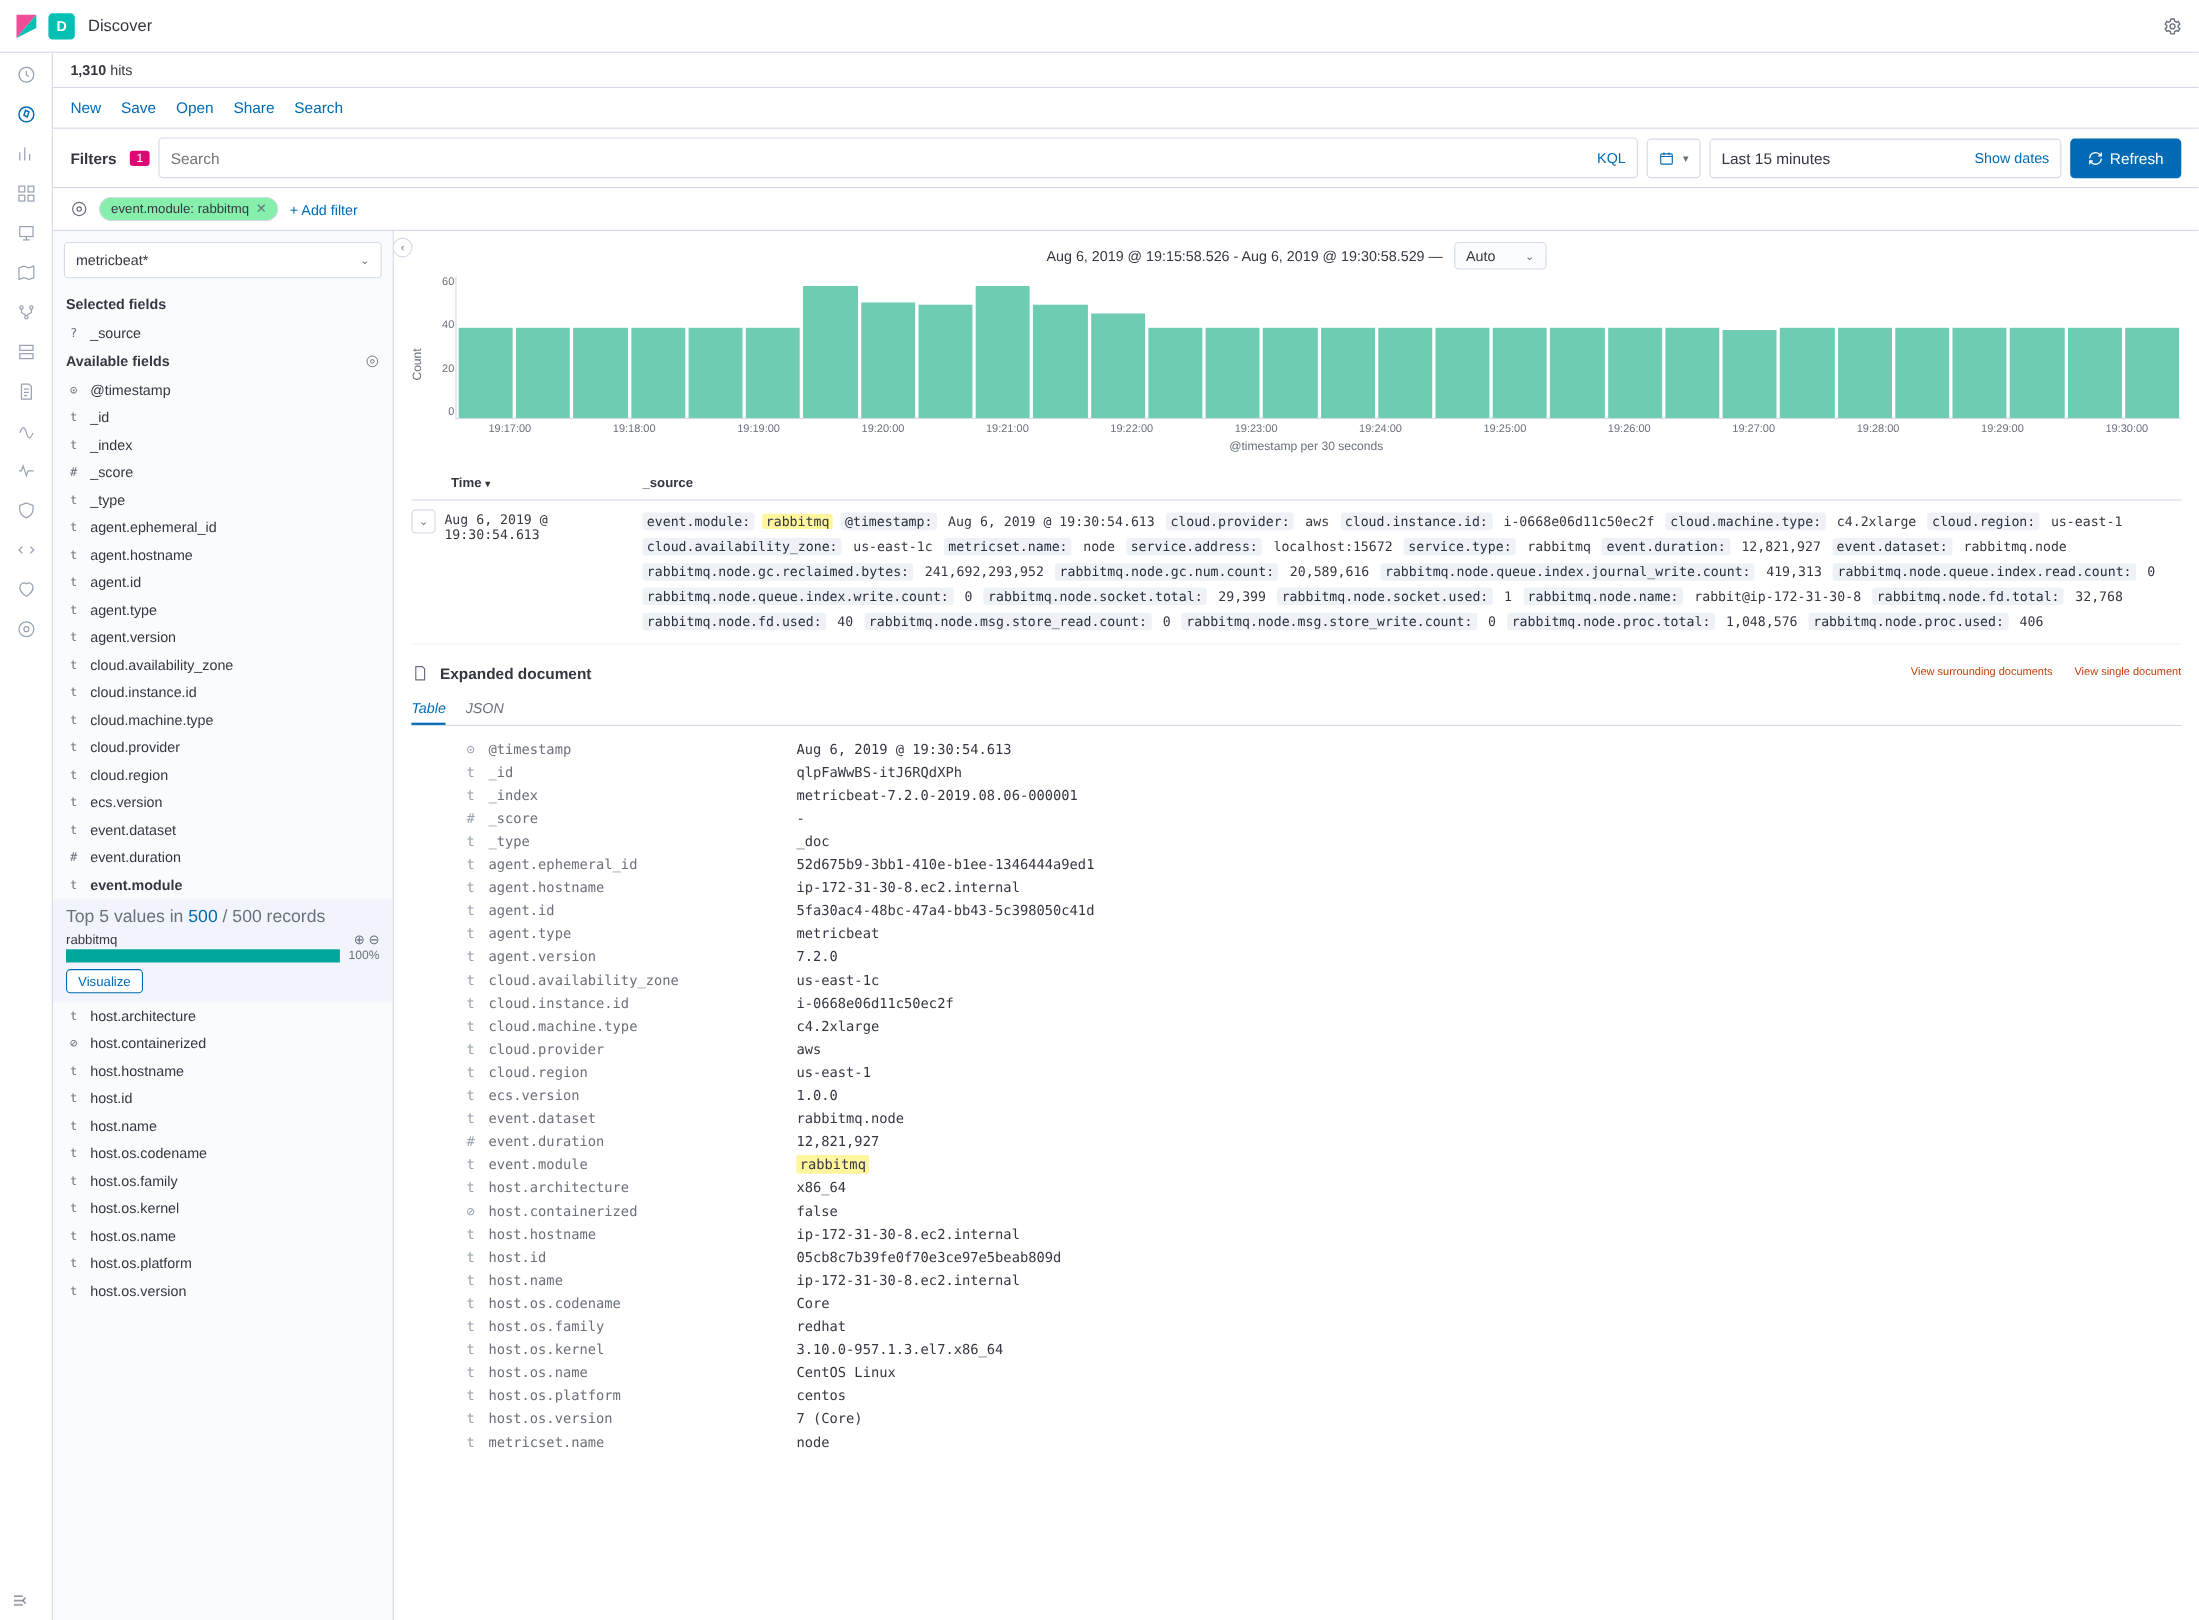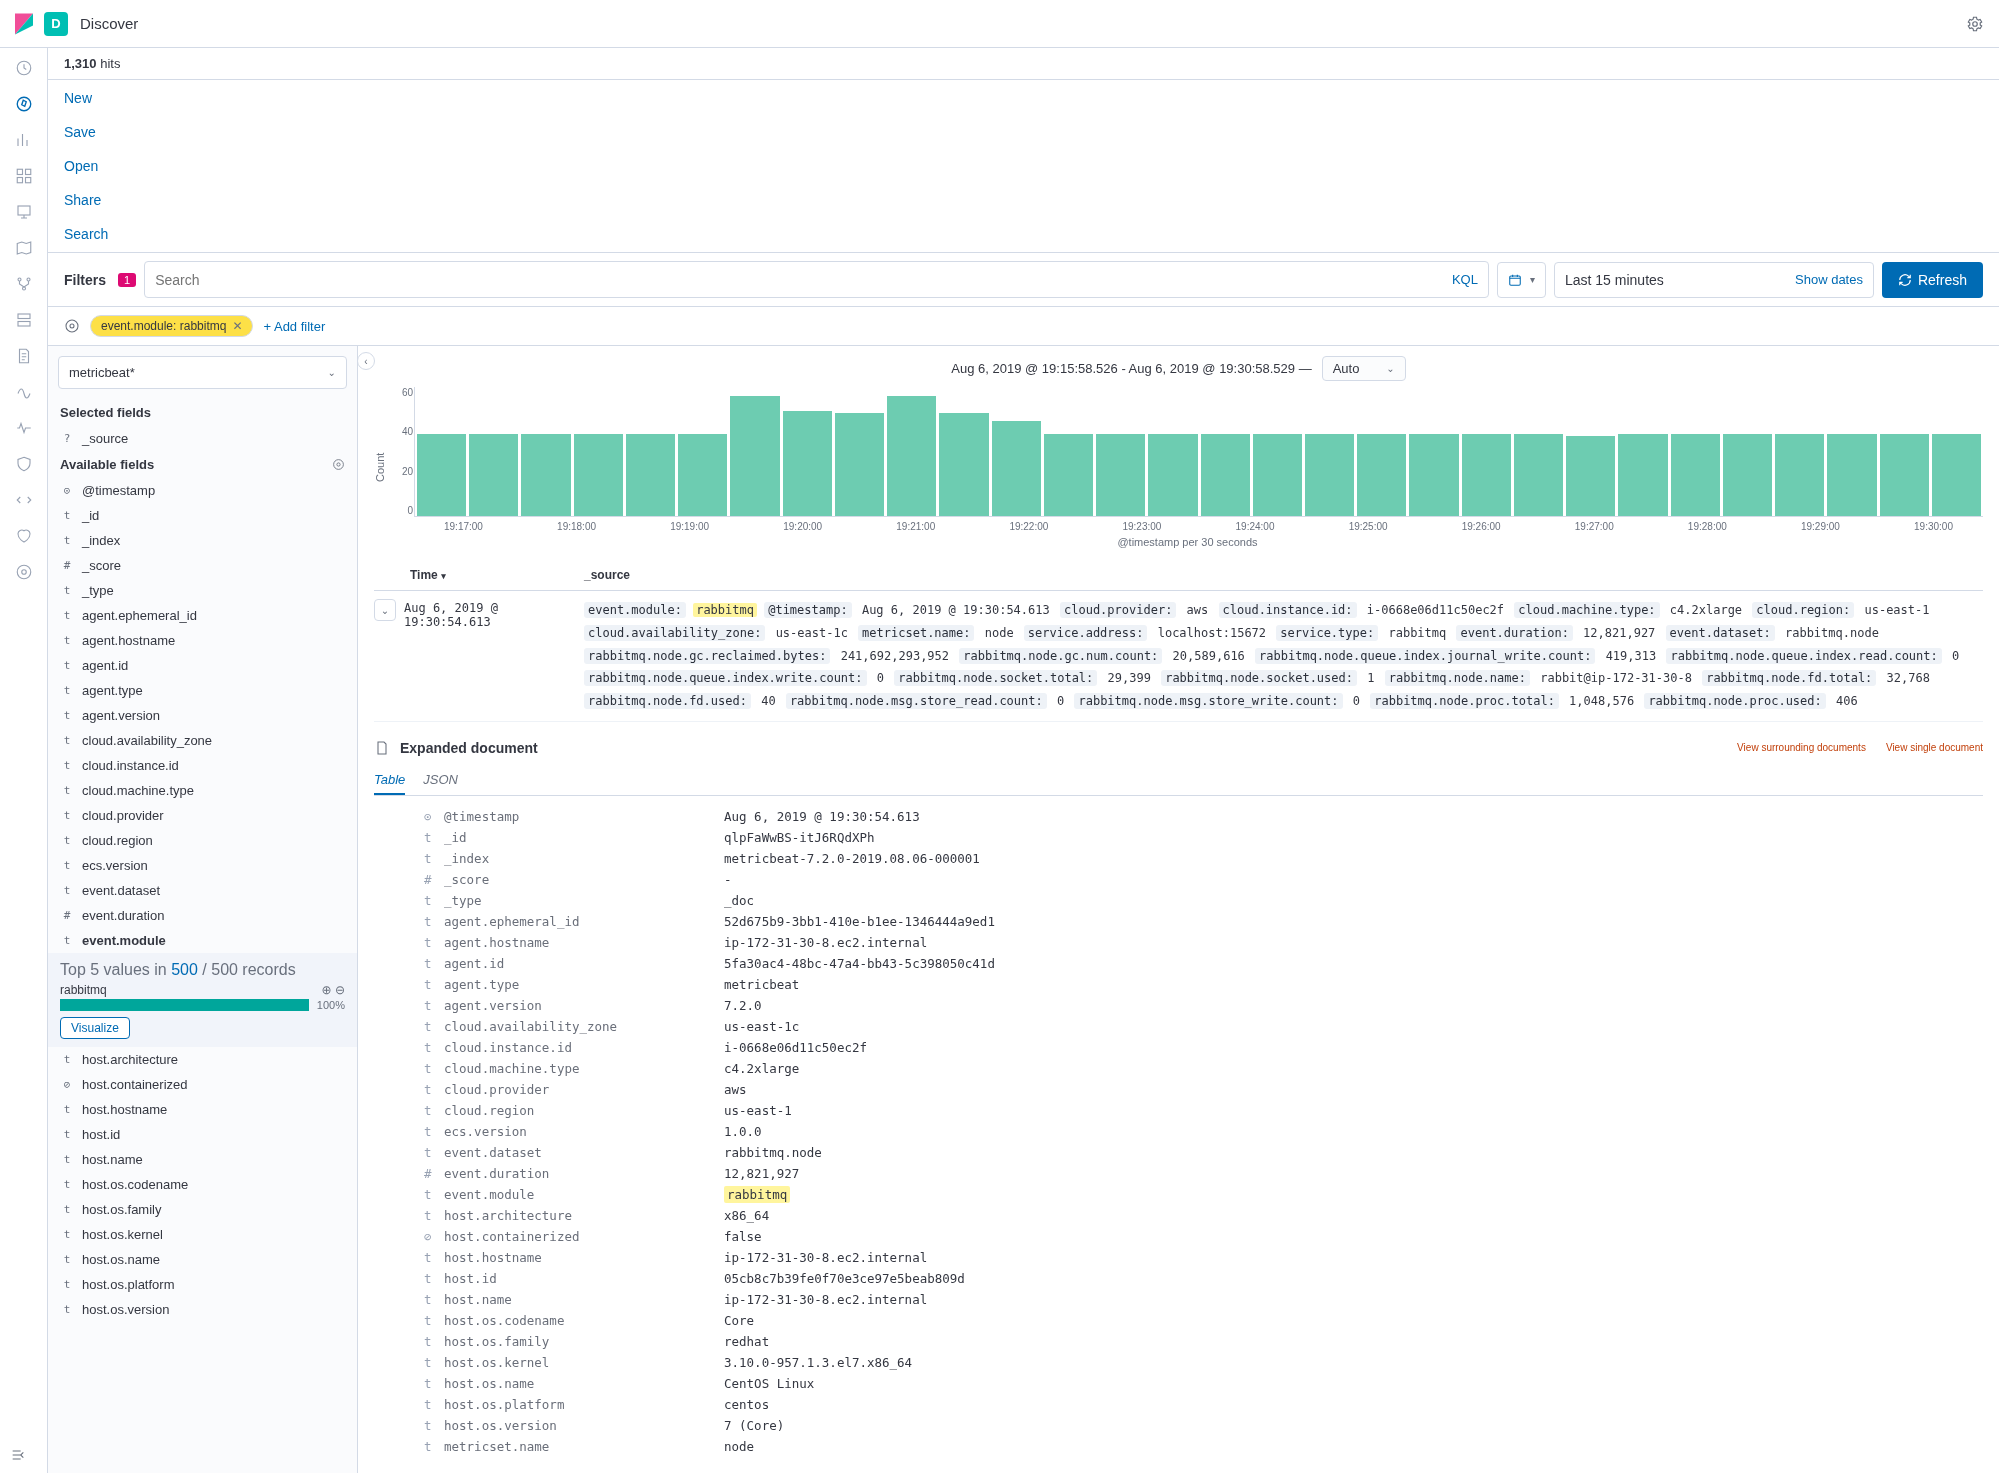--- a/index.html
+++ b/index.html
@@ -11,35 +11,35 @@
 .breadcrumb { font-size: 15px; color: #343741; }
 .spacer { flex: 1; }
 .gear-btn { width: 24px; height: 24px; display: flex; align-items: center; justify-content: center; color: #69707d; }
 .body { display: flex; flex: 1; overflow: hidden; }
 .navrail { width: 48px; border-right: 1px solid #d3dae6; display: flex; flex-direction: column; align-items: center; padding-top: 8px; gap: 12px; }
 .navrail .navicon { width: 24px; height: 24px; display: flex; align-items: center; justify-content: center; color: #98a2b3; }
 .navrail .navicon.active { color: #006bb4; }
 .main { flex: 1; display: flex; flex-direction: column; overflow: auto; }
 .hits-bar { border-bottom: 1px solid #d3dae6; padding: 8px 16px; font-size: 13px; }
 .hits-bar b { font-weight: 700; }
-.action-bar { display: flex; gap: 18px; padding: 10px 16px; flex-direction: column; }
+.action-bar { display: flex; gap: 18px; padding: 10px 16px; }
 .action-link { color: #006bb4; font-size: 14px; cursor: pointer; }
 .filter-bar { display: flex; align-items: center; padding: 8px 16px; gap: 8px; border-top: 1px solid #d3dae6; border-bottom: 1px solid #d3dae6; }
 .filters-label { font-weight: 600; font-size: 14px; }
 .filter-count { background: #dd0a73; color: #fff; font-size: 11px; padding: 1px 6px; border-radius: 3px; margin-left: 4px; }
 .search-box { flex: 1; border: 1px solid #d3dae6; height: 37px; display: flex; align-items: center; padding: 0 10px; border-radius: 4px; }
 .search-box input { border: none; outline: none; flex: 1; font-size: 14px; }
 .kql { color: #006bb4; font-size: 13px; margin-left: 8px; }
 .date-picker { border: 1px solid #d3dae6; height: 36px; display: flex; align-items: center; padding: 0 10px; border-radius: 4px; gap: 8px; }
 .date-picker .calicon { color: #006bb4; }
 .show-dates { color: #006bb4; font-size: 13px; margin-left: auto; padding-left: 60px; }
 .refresh-btn { background: #006bb4; color: #fff; height: 36px; border: none; border-radius: 4px; padding: 0 16px; font-size: 14px; display: flex; align-items: center; gap: 6px; cursor: pointer; }
 .pill-row { display: flex; align-items: center; gap: 10px; padding: 8px 16px; border-bottom: 1px solid #d3dae6; }
 .gear-small { color: #69707d; }
-.pill { background: #fde047; border: 1px solid #d3dae6; border-radius: 14px; padding: 3px 10px; font-size: 12px; display: flex; align-items: center; gap: 6px; }
+.pill { background: #86efac; border: 1px solid #d3dae6; border-radius: 14px; padding: 3px 10px; font-size: 12px; display: flex; align-items: center; gap: 6px; }
 .pill .x { color: #69707d; cursor: pointer; }
 .add-filter { color: #006bb4; font-size: 13px; cursor: pointer; }
 .content { display: flex; flex: 1; overflow: auto; }
 .sidebar { width: 310px; border-right: 1px solid #d3dae6; background: #fafbfd; overflow: auto; font-size: 13px; }
 .index-select { margin: 10px; border: 1px solid #d3dae6; background: #fff; border-radius: 4px; padding: 8px 10px; display: flex; justify-content: space-between; align-items: center; }
 .side-section { padding: 6px 12px; font-weight: 700; font-size: 13px; }
 .side-section.available { display: flex; justify-content: space-between; align-items: center; }
 .field-list { list-style: none; }
 .field-item { display: flex; align-items: center; gap: 8px; padding: 5px 12px; font-size: 13px; color: #343741; cursor: pointer; }
 .field-item .ftype { width: 14px; text-align: center; color: #69707d; font-family: monospace; font-size: 11px; }

